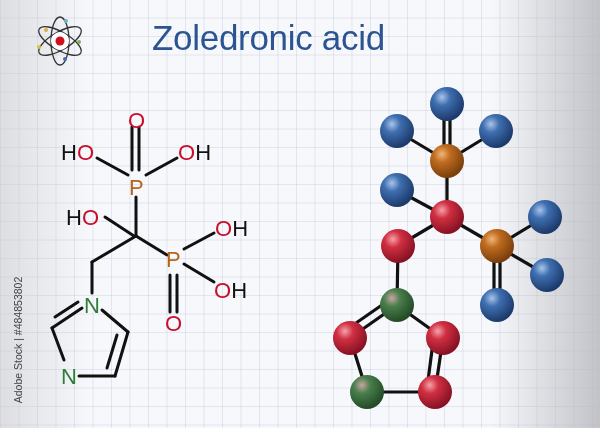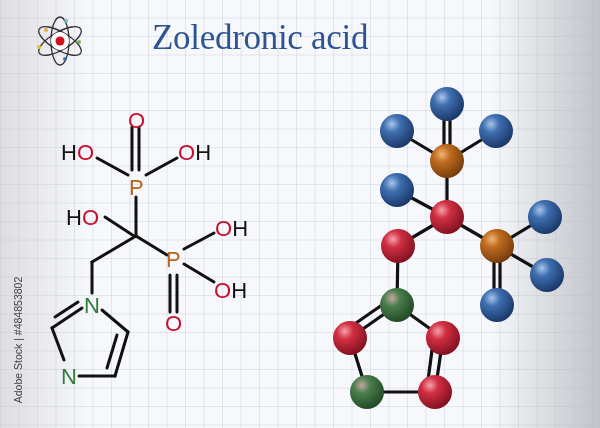--- a/index.html
+++ b/index.html
@@ -5,21 +5,21 @@
   html,body{margin:0;padding:0;}
   body{width:600px;height:428px;overflow:hidden;position:relative;font-family:"Liberation Sans",sans-serif;}
   .canvas{position:absolute;left:0;top:0;width:600px;height:428px;
     background-color:#f7f8fb;
     background-image:
       linear-gradient(90deg, rgba(150,160,190,0.22) 1px, transparent 1px),
       linear-gradient(0deg, rgba(150,160,190,0.22) 1px, transparent 1px);
     background-size:18.5px 18.5px;}
   .shade-left{position:absolute;left:0;top:0;width:90px;height:428px;background:linear-gradient(90deg,rgba(200,200,205,0.55),rgba(255,255,255,0));}
   .shade-right{position:absolute;right:0;top:0;width:110px;height:428px;background:linear-gradient(270deg,rgba(185,186,192,0.85),rgba(255,255,255,0));}
-  .title{position:absolute;left:152px;top:18px;font-size:35px;color:#2c5493;letter-spacing:-0.3px;font-family:Liberation Serif, serif;}
+  .title{position:absolute;left:152px;top:18px;font-size:35px;color:#2c5493;letter-spacing:-0.3px;}
   .watermark{position:absolute;left:-62px;top:334px;transform:rotate(-90deg);transform-origin:center;width:160px;font-size:10.5px;color:#444;white-space:nowrap;text-align:center;}
   svg{position:absolute;left:0;top:0;}
   .atom-label{font-family:"Liberation Sans",sans-serif;font-size:22px;}
 </style>
 </head>
 <body>
 
 <div class="canvas"></div>
 <div class="shade-left"></div>
 <div class="shade-right"></div>

